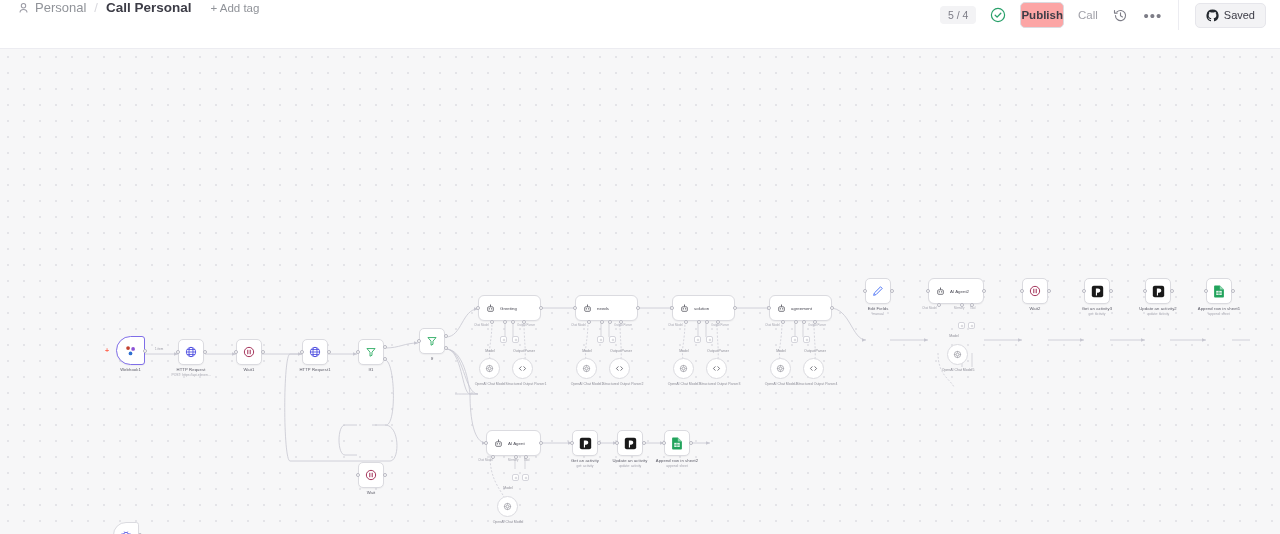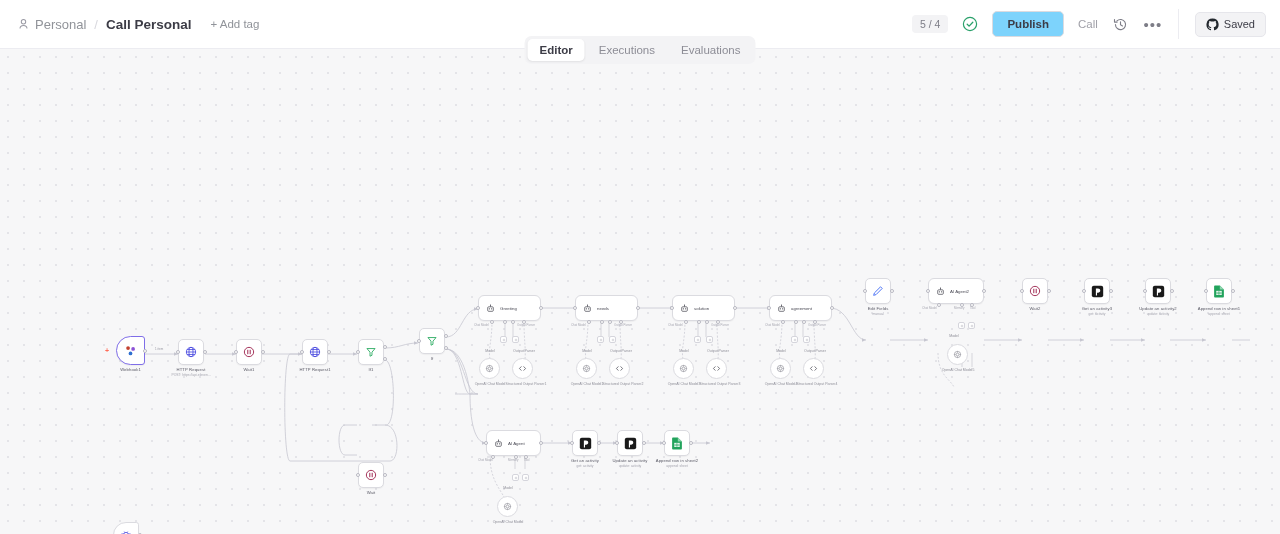--- a/index.html
+++ b/index.html
@@ -7,39 +7,39 @@
     width: 1280px; height: 534px;
     font-family: "Liberation Sans", sans-serif;
     background: #ffffff; overflow: hidden;
   }
   #app { position: relative; width: 1280px; height: 534px; }
 
   
   .header {
     position: absolute; top: 0; left: 0; width: 1280px; height: 49px;
     background: #fff; border-bottom: 1px solid #ececf1;
-    display: flex; align-items: center; z-index: 40;
+    display: flex; align-items: flex-start; z-index: 40;
   }
   .bc { display: flex; align-items: center; padding-left: 18px; gap: 7px; }
   .bc-person { display: flex; align-items: center; gap: 6px; color: #909399; font-size: 13px; }
   .person-icon { width: 11px; height: 12px; display: block; }
   .bc-sep { color: #d8d8de; font-size: 13px; padding: 0 1px; }
   .bc-title { color: #3c3c46; font-size: 13.5px; font-weight: 600; }
   .addtag { color: #909399; font-size: 11.5px; margin-left: 12px; cursor: pointer; }
 
   .hdr-right { margin-left: auto; display: flex; align-items: center; gap: 14px; padding-right: 14px; }
   .counter {
     background: #f3f3f5; color: #7d7d87; font-size: 10.5px;
     border-radius: 4px; padding: 4px 8px; line-height: 1;
   }
   .check-ic { width: 16px; height: 16px; display: block; }
   .publish-btn {
-    border: 1px solid #dbdbe0; background: #7dd3fc; color: #3c3c46;
+    border: 1px solid #dbdbe0; background: #fca5a5; color: #3c3c46;
     font-size: 11.5px; font-weight: 600; border-radius: 5px;
-    padding: 6px 14px; cursor: pointer; font-family: inherit;
+    padding: 6px 0; cursor: pointer; font-family: inherit;
   }
   .saved-txt { color: #a0a0a8; font-size: 11.5px; }
   .icon-btn { width: 18px; height: 18px; display: flex; align-items: center; justify-content: center; cursor: pointer; }
   .dots { color: #7d7d87; font-size: 15px; letter-spacing: 1px; line-height: 0.6; }
   .hdr-div { width: 1px; height: 30px; background: #ececf1; margin: 0 2px; }
   .star-btn {
     display: flex; align-items: center; gap: 5px;
     background: #f3f3f5; border: 1px solid #e6e6eb; border-radius: 5px;
     padding: 5px 10px; cursor: pointer;
   }
@@ -163,25 +163,20 @@
       <div class="hdr-div"></div>
       <div class="star-btn">
         <svg class="gh" viewBox="0 0 16 16">
           <path fill="#24292f" d="M8 .6a7.4 7.4 0 0 0-2.34 14.42c.37.07.5-.16.5-.35v-1.24c-2.06.45-2.5-.99-2.5-.99-.34-.86-.83-1.09-.83-1.09-.68-.46.05-.45.05-.45.75.05 1.14.77 1.14.77.67 1.14 1.75.81 2.18.62.07-.48.26-.81.47-1-1.64-.19-3.37-.82-3.37-3.66 0-.81.29-1.47.76-1.99-.08-.19-.33-.94.07-1.96 0 0 .62-.2 2.03.76a7.1 7.1 0 0 1 3.7 0c1.4-.96 2.02-.76 2.02-.76.4 1.02.15 1.77.08 1.96.47.52.76 1.18.76 1.99 0 2.85-1.74 3.47-3.39 3.65.27.23.51.68.51 1.38v2.04c0 .2.13.43.51.35A7.4 7.4 0 0 0 8 .6z"></path>
         </svg>
         <span>Saved</span>
       </div>
     </div>
   </div>
 
-  <div class="tabs">
-    <div class="tab active">Editor</div>
-    <div class="tab">Executions</div>
-    <div class="tab">Evaluations</div>
-  </div>
 
   <div class="canvas">
 
     <svg class="edges" viewBox="0 0 1280 485">
       <g fill="none" stroke="#c6c6d0" stroke-width="0.8">
 
         <path d="M145 305 L178 305"></path>
         <path d="M205 305 L236 305"></path>
         <path d="M261 305 L302 305"></path>
         <path d="M327 305 L357 305"></path>

